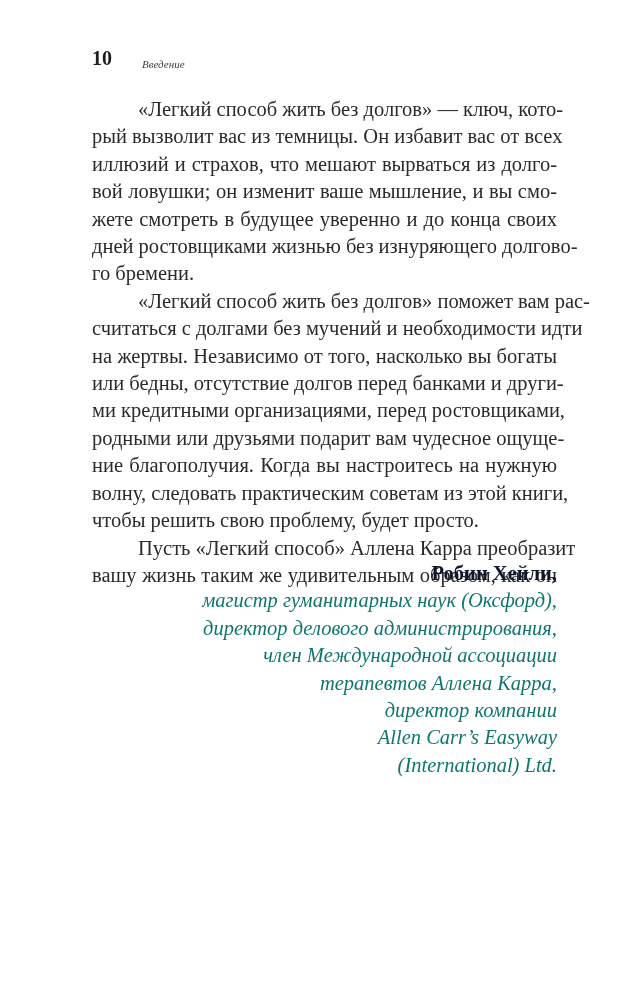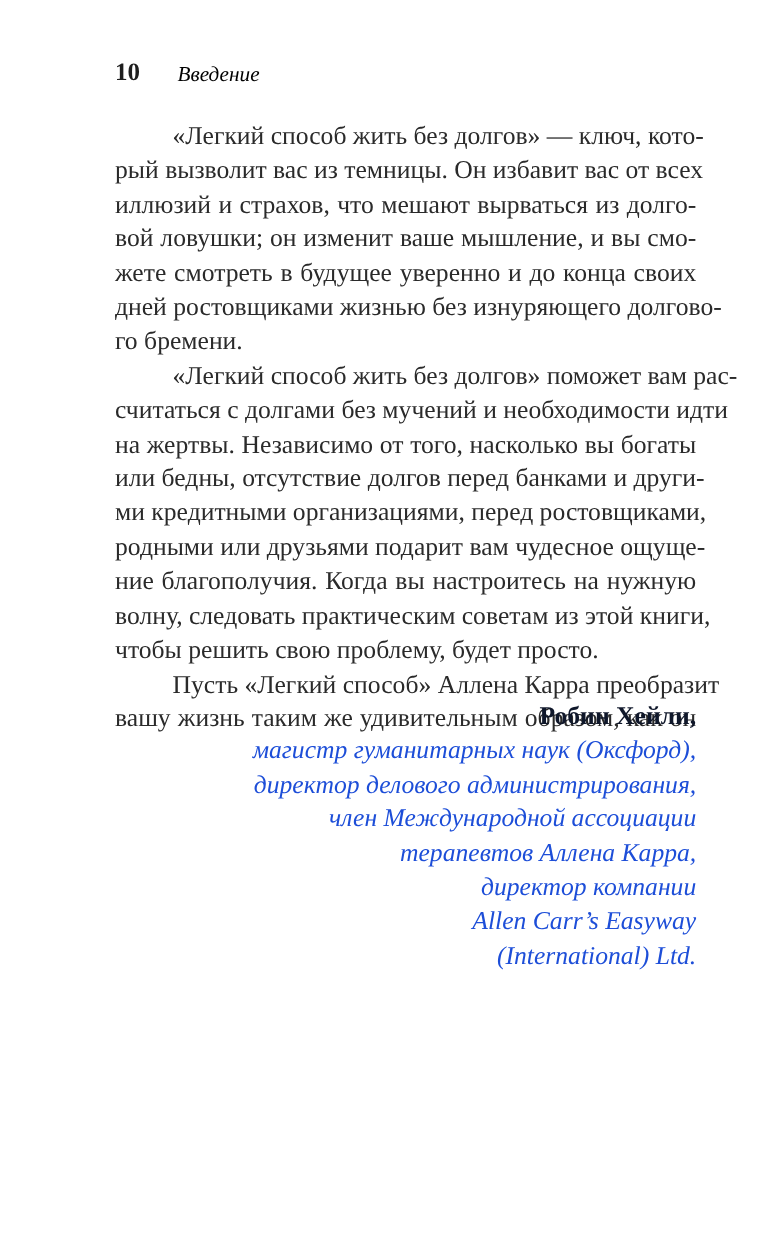--- a/index.html
+++ b/index.html
@@ -24,22 +24,22 @@
       align-items: flex-end;
     }
     .page-number {
       font-weight: bold;
       font-size: 20px;
       color: #1e1e1e;
       width: 50px;
     }
     .section-title {
       font-style: italic;
-      font-size: 17px;
-      color: #000000;
+      font-size: 11px;
+      color: #404040;
     }
     .body-text {
       position: absolute;
       top: 96px;
       left: 92px;
       width: 465px;
     }
     .para {
       margin: 0;
       font-size: 20.5px;
@@ -68,21 +68,21 @@
       line-height: 27.4px;
     }
     .sig-name {
       font-weight: bold;
       display: block;
       color: #0f172a;
     }
     .sig-line {
       font-style: italic;
       display: block;
-      color: #1d4ed8;
+      color: #0f766e;
     }
   </style>
 </head>
 <body>
 
 <div class="running-head">
   <span class="page-number">10</span>
   <span class="section-title">Введение</span>
 </div>
 

